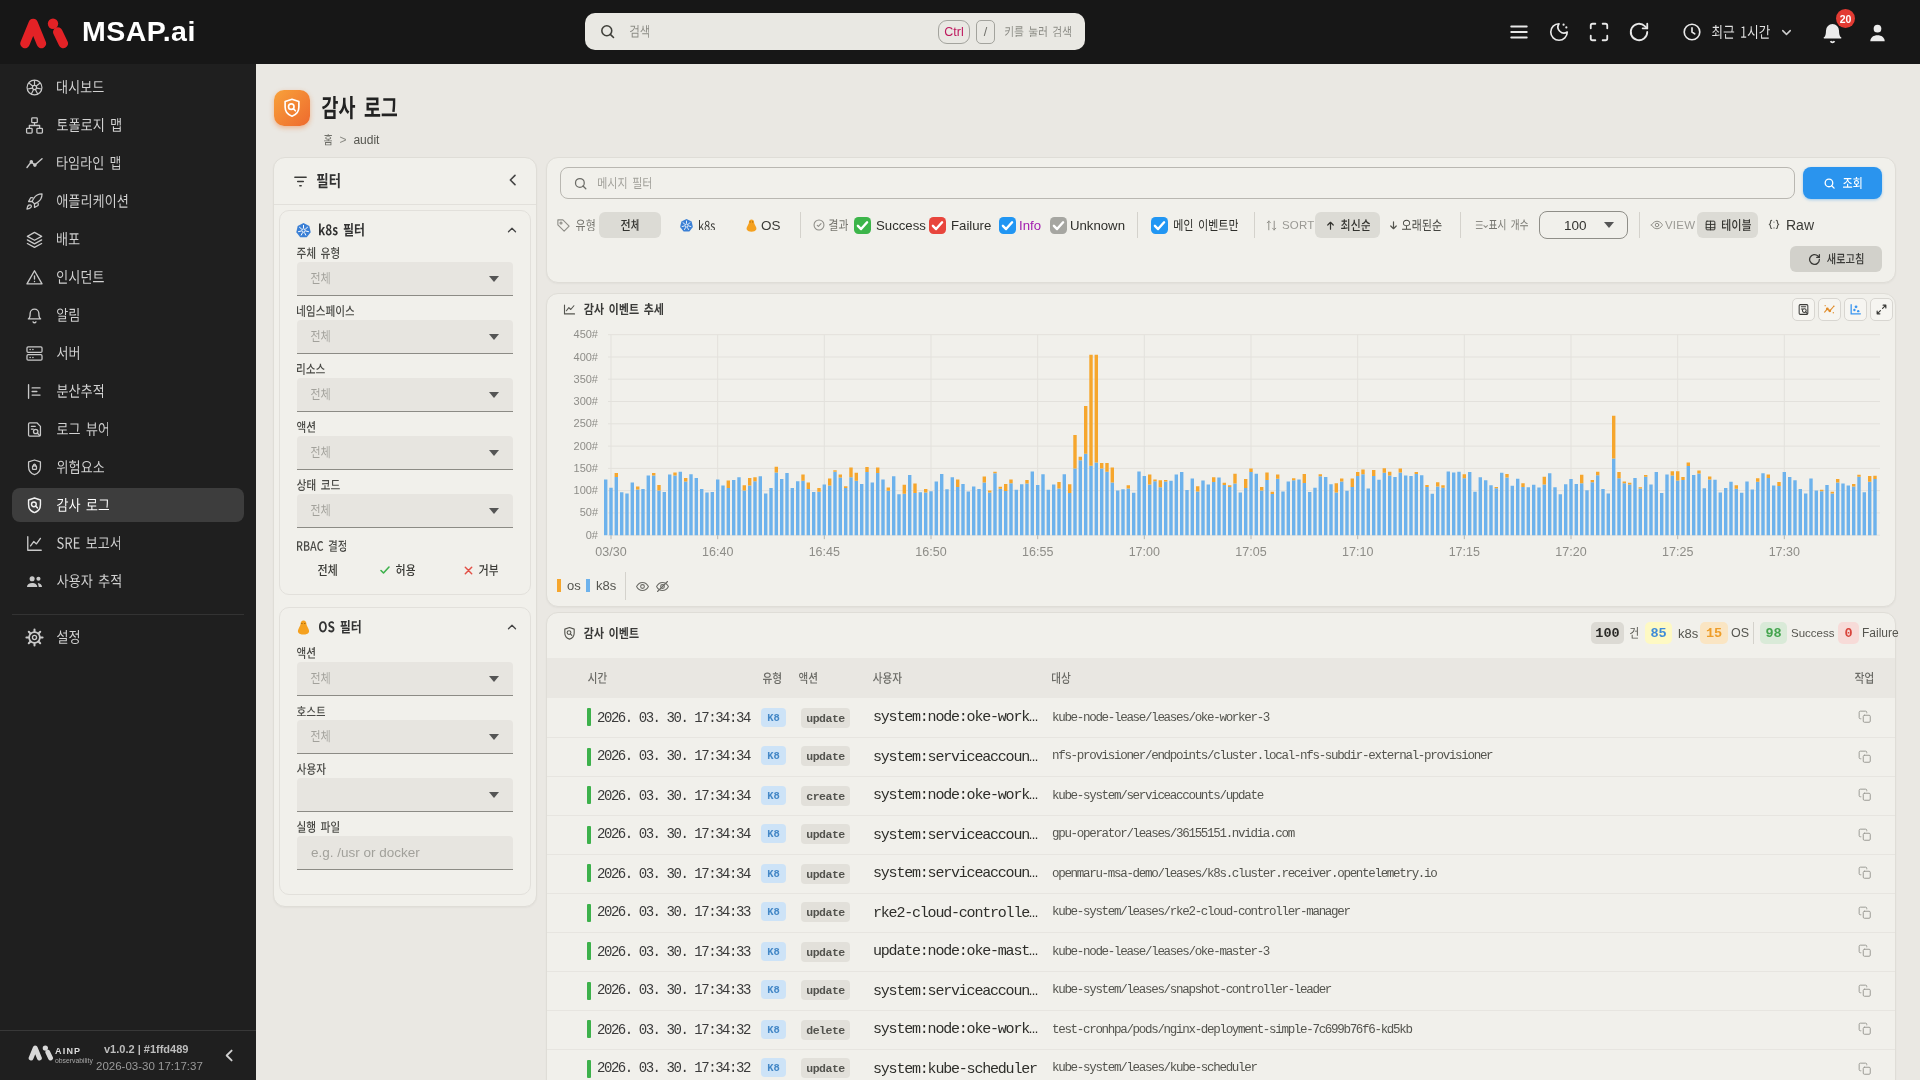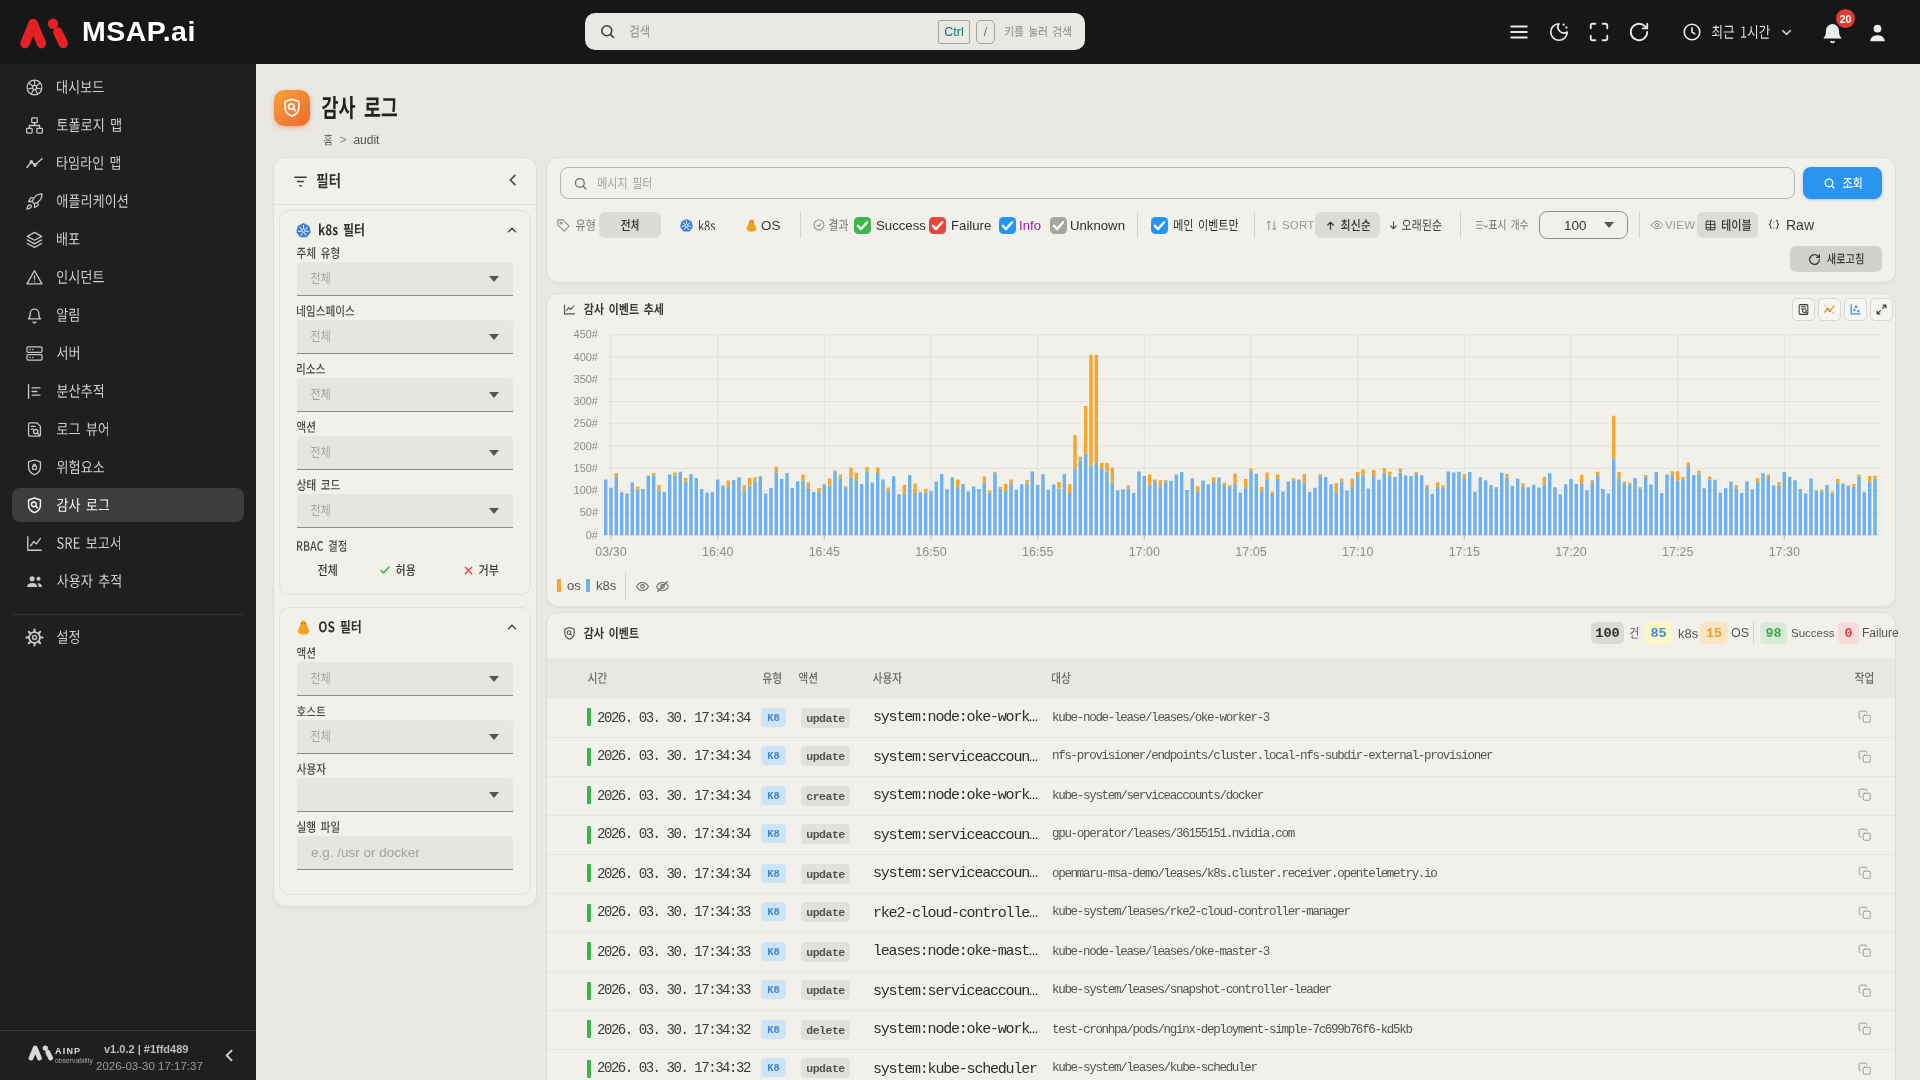--- a/index.html
+++ b/index.html
@@ -27,21 +27,21 @@
       <circle cx="11" cy="11" r="7"></circle>
       <path d="M20.5 20.5 16 16"></path>
     </svg>
     <div style="margin-left:14px">
       <svg width="19.2" height="12.7" viewBox="0.69 -11.56 19.19 12.66">
         <path d="M2.4 -3.8V0.9H9.1V-3.8ZM8.2 -2.9V-0H3.4V-2.9ZM1.2 -10.8V-9.8H4.9C4.7 -7.7 3.1 -6 0.7 -5.2L1.1 -4.3C4.1 -5.3 5.9 -7.6 5.9 -10.8ZM5.9 -8.3V-7.4H8.2V-4.4H9.1V-11.6H8.2V-8.3Z M12.9 -3.2V-2.3H18.9V1.1H19.9V-3.2ZM13.3 -10.8V-9.1C13.3 -7.7 12.5 -6 11.1 -5.3L11.7 -4.4C12.7 -4.9 13.4 -6 13.8 -7.2C14.1 -6.1 14.8 -5.2 15.8 -4.7L16.3 -5.6C15 -6.2 14.2 -7.7 14.2 -9.1V-10.8ZM16.7 -11.3V-4H17.6V-7.3H19V-3.9H19.9V-11.6H19V-8.3H17.6V-11.3Z" fill="#8a8a84"></path>
       </svg>
     </div>
     <div style="flex:1"></div>
     <div class="flex" style="gap:6px">
-      <div class="flex" style="height:24px;padding:0 5px;border:1px solid #a3a39d;border-radius:2px;font-size:12.5px;color:#0f766e">Ctrl</div>
+      <div class="flex" style="height:24px;padding:0 5px;border:1px solid #a3a39d;border-radius:9px;font-size:12.5px;color:#be185d">Ctrl</div>
       <div class="flex" style="height:24px;padding:0 7px;border:1px solid #a3a39d;border-radius:5px;font-size:12.5px;color:#6f6f69">/</div>
       <div style="margin-left:4px">
         <svg width="65.8" height="11.8" viewBox="0.72 -10.75 65.81 11.78">
           <path d="M7.6 -10.8V1H8.4V-10.8ZM1.2 -9.5V-8.6H4.8C4.7 -7.9 4.6 -7.3 4.5 -6.6L0.8 -6.3L0.9 -5.3L4.2 -5.7C3.6 -4.1 2.5 -2.8 0.7 -1.8L1.2 -0.9C4.7 -3 5.7 -6.1 5.7 -9.5Z M10.3 -5.3V-4.5H19.1V-5.3ZM11.4 0.1V0.9H18.3V0.1H12.3V-1H18V-3.5H11.4V-2.7H17.1V-1.8H11.4ZM11.5 -6.9V-6.2H18.1V-6.9H12.3V-8H18V-10.4H11.4V-9.6H17.1V-8.7H11.5Z M25.7 0V0.9H32.5V0H26.6V-1.2H32.2V-3.9H29.3V-5.2H33.3V-6.1H24.6V-5.2H28.5V-3.9H25.6V-3.1H31.3V-2H25.7ZM25.7 -10.6V-7.1H32.3V-8H26.6V-10.6Z M39.6 -6.2V-5.3H41.4V1H42.3V-10.8H41.4V-6.2ZM34.7 -9.7V-8.8H38.1V-6.4H34.7V-1.8H35.5C37.2 -1.8 38.4 -1.9 39.9 -2.2L39.8 -3.1C38.4 -2.8 37.2 -2.7 35.6 -2.7V-5.5H39V-9.7Z M50.3 -3.5V0.8H56.5V-3.5ZM55.7 -2.7V-0H51.2V-2.7ZM49.2 -10V-9.1H52.6C52.4 -7.1 51 -5.6 48.7 -4.8L49.1 -4C51.8 -4.9 53.5 -7 53.5 -10ZM53.6 -7.7V-6.8H55.6V-4H56.5V-10.7H55.6V-7.7Z M60.1 -3V-2.1H65.7V1H66.5V-3ZM60.4 -10V-8.5C60.4 -7.1 59.7 -5.6 58.4 -4.9L58.9 -4.1C59.8 -4.6 60.5 -5.6 60.9 -6.7C61.2 -5.7 61.9 -4.8 62.7 -4.4L63.2 -5.2C62 -5.8 61.3 -7.1 61.3 -8.5V-10ZM63.6 -10.5V-3.7H64.5V-6.8H65.7V-3.6H66.5V-10.7H65.7V-7.7H64.5V-10.5Z" fill="#8a8a84"></path>
         </svg>
       </div>
     </div>
   </div>
 <div class="abs" style="left:1508px;top:21px">
     <svg width="22" height="22" viewBox="0 0 24 24" fill="none" stroke="#e8e8e8" stroke-width="2" stroke-linecap="round" stroke-linejoin="round">
@@ -888,21 +888,21 @@
       <rect x="9" y="9" width="12" height="12" rx="2"></rect>
       <path d="M5 15H4a2 2 0 0 1-2-2V4a2 2 0 0 1 2-2h9a2 2 0 0 1 2 2v1"></path>
     </svg>
   </div>
 <div class="abs" style="left:547px;top:776px;width:1348px;height:1px;background:#e7e5e0"></div>
 <div class="abs" style="left:587px;top:786px;width:3.5px;height:18px;background:#3db14b;border-radius:1px"></div>
 <div class="abs flex mono" style="left:597px;top:788px;height:16px;font-size:14px;letter-spacing:-1.45px;color:#3a3a3a">2026. 03. 30. 17:34:34</div>
 <div class="abs chip mono" style="left:761px;top:786px;width:25px;height:19px;background:#cde3f7;color:#4387c6;font-size:10.5px;border-radius:4px">K8</div>
 <div class="abs chip mono" style="left:801px;top:786px;width:49px;height:20px;background:#e2e0da;color:#53534e;font-size:11.5px;border-radius:4px;letter-spacing:-0.5px">create</div>
 <div class="abs flex mono" style="left:873px;top:786px;height:18px;font-size:15px;letter-spacing:-1.2px;color:#2e2e2a">system:node:oke-work…</div>
-<div class="abs flex mono" style="left:1052px;top:788px;height:16px;font-size:12.5px;letter-spacing:-1.3px;color:#55554f">kube-system/serviceaccounts/docker</div>
+<div class="abs flex mono" style="left:1052px;top:788px;height:16px;font-size:12.5px;letter-spacing:-1.3px;color:#55554f">kube-system/serviceaccounts/update</div>
 <div class="abs" style="left:1858px;top:788px">
     <svg width="14" height="14" viewBox="0 0 24 24" fill="none" stroke="#9b9b95" stroke-width="1.7" stroke-linecap="round" stroke-linejoin="round">
       <rect x="9" y="9" width="12" height="12" rx="2"></rect>
       <path d="M5 15H4a2 2 0 0 1-2-2V4a2 2 0 0 1 2-2h9a2 2 0 0 1 2 2v1"></path>
     </svg>
   </div>
 <div class="abs" style="left:547px;top:815px;width:1348px;height:1px;background:#e7e5e0"></div>
 <div class="abs" style="left:587px;top:826px;width:3.5px;height:18px;background:#3db14b;border-radius:1px"></div>
 <div class="abs flex mono" style="left:597px;top:826px;height:16px;font-size:14px;letter-spacing:-1.45px;color:#3a3a3a">2026. 03. 30. 17:34:34</div>
 <div class="abs chip mono" style="left:761px;top:824px;width:25px;height:19px;background:#cde3f7;color:#4387c6;font-size:10.5px;border-radius:4px">K8</div>
@@ -939,21 +939,21 @@
     <svg width="14" height="14" viewBox="0 0 24 24" fill="none" stroke="#9b9b95" stroke-width="1.7" stroke-linecap="round" stroke-linejoin="round">
       <rect x="9" y="9" width="12" height="12" rx="2"></rect>
       <path d="M5 15H4a2 2 0 0 1-2-2V4a2 2 0 0 1 2-2h9a2 2 0 0 1 2 2v1"></path>
     </svg>
   </div>
 <div class="abs" style="left:547px;top:932px;width:1348px;height:1px;background:#e7e5e0"></div>
 <div class="abs" style="left:587px;top:942px;width:3.5px;height:18px;background:#3db14b;border-radius:1px"></div>
 <div class="abs flex mono" style="left:597px;top:944px;height:16px;font-size:14px;letter-spacing:-1.45px;color:#3a3a3a">2026. 03. 30. 17:34:33</div>
 <div class="abs chip mono" style="left:761px;top:942px;width:25px;height:19px;background:#cde3f7;color:#4387c6;font-size:10.5px;border-radius:4px">K8</div>
 <div class="abs chip mono" style="left:801px;top:942px;width:49px;height:20px;background:#e2e0da;color:#53534e;font-size:11.5px;border-radius:4px;letter-spacing:-0.5px">update</div>
-<div class="abs flex mono" style="left:873px;top:942px;height:18px;font-size:15px;letter-spacing:-1.2px;color:#2e2e2a">leases:node:oke-mast…</div>
+<div class="abs flex mono" style="left:873px;top:942px;height:18px;font-size:15px;letter-spacing:-1.2px;color:#2e2e2a">update:node:oke-mast…</div>
 <div class="abs flex mono" style="left:1052px;top:944px;height:16px;font-size:12.5px;letter-spacing:-1.3px;color:#55554f">kube-node-lease/leases/oke-master-3</div>
 <div class="abs" style="left:1858px;top:944px">
     <svg width="14" height="14" viewBox="0 0 24 24" fill="none" stroke="#9b9b95" stroke-width="1.7" stroke-linecap="round" stroke-linejoin="round">
       <rect x="9" y="9" width="12" height="12" rx="2"></rect>
       <path d="M5 15H4a2 2 0 0 1-2-2V4a2 2 0 0 1 2-2h9a2 2 0 0 1 2 2v1"></path>
     </svg>
   </div>
 <div class="abs" style="left:547px;top:971px;width:1348px;height:1px;background:#e7e5e0"></div>
 <div class="abs" style="left:587px;top:982px;width:3.5px;height:18px;background:#3db14b;border-radius:1px"></div>
 <div class="abs flex mono" style="left:597px;top:982px;height:16px;font-size:14px;letter-spacing:-1.45px;color:#3a3a3a">2026. 03. 30. 17:34:33</div>

